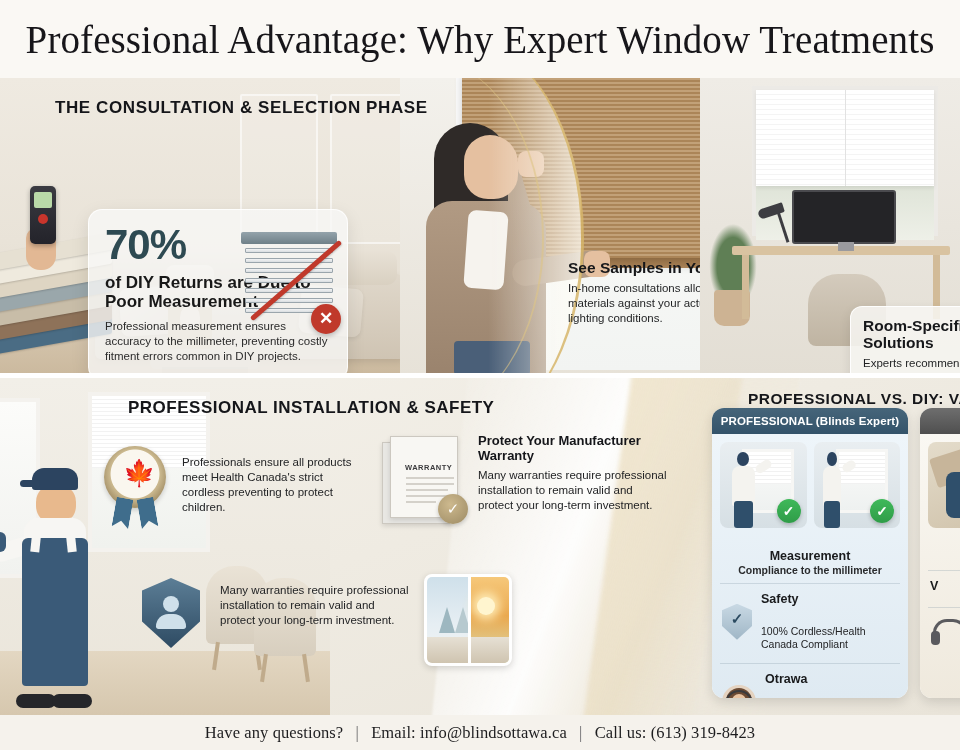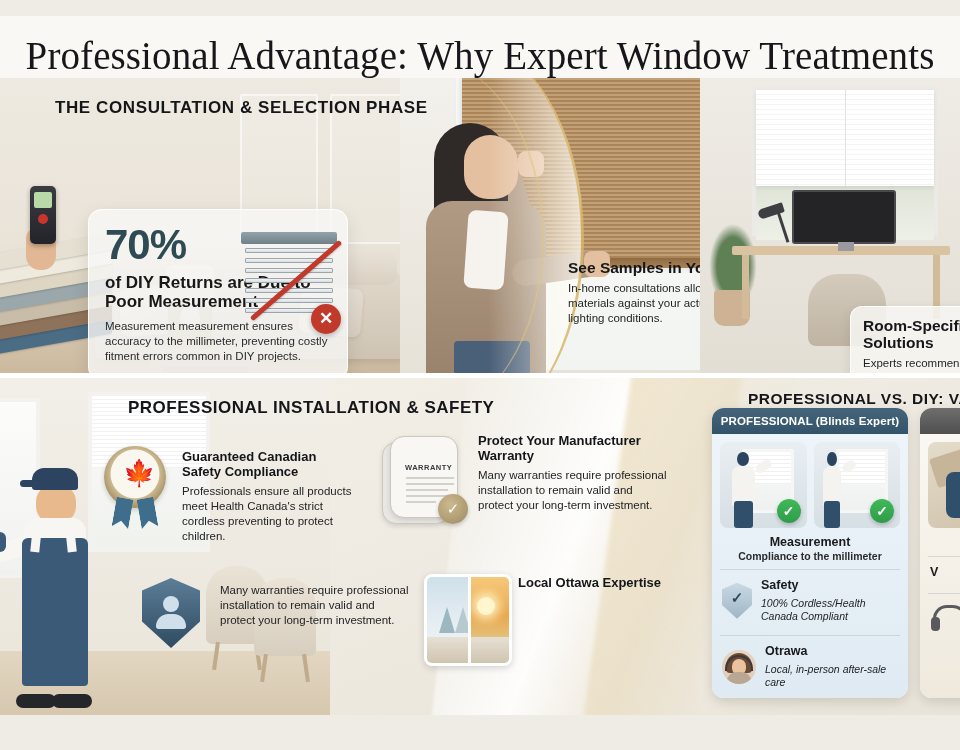--- a/index.html
+++ b/index.html
@@ -5,21 +5,21 @@
   * { box-sizing: border-box; margin: 0; padding: 0; }
   html, body {
     width: 960px; height: 750px;
     font-family: "Liberation Sans", sans-serif;
     background: #f2efe9; overflow: hidden;
   }
   #poster { position: relative; width: 960px; height: 750px; overflow: hidden; background: #efece5; }
 
   
   .titlebar {
-    position: absolute; left: 0; top: 16px; width: 960px; height: 78px;
+    position: absolute; left: 0; top: 0; width: 960px; height: 78px;
     background: #faf8f4; overflow: hidden;
   }
   .titlebar .title {
     position: absolute; left: 50%; top: 50%;
     transform: translate(-50%, -50%);
     white-space: nowrap;
     font-family: "Liberation Serif", serif;
     font-size: 39px; font-weight: 400; color: #17161a;
     letter-spacing: .1px;
   }
@@ -349,21 +349,21 @@
     color:#b03a2e; font-size: 26px; line-height: 28px; text-align:center;
   }
   .rib { position:absolute; top: 52px; width: 17px; height: 30px; background:#3f6d8c; }
   .rib.l { left: 10px; transform: rotate(10deg); clip-path: polygon(0 0,100% 0,100% 100%,50% 76%,0 100%); }
   .rib.r { left: 35px; transform: rotate(-10deg); clip-path: polygon(0 0,100% 0,100% 100%,50% 76%,0 100%); }
 
   
   .cert { position:absolute; width: 84px; height: 88px; }
   .cert .pg {
     position:absolute; width: 68px; height: 82px; background:#f8f7f3;
-    border:1px solid #ccc8c0; box-shadow: 0 2px 5px rgba(0,0,0,.13); border-radius:14px;
+    border:1px solid #ccc8c0; box-shadow: 0 2px 5px rgba(0,0,0,.13); border-radius:0;
   }
   .cert .pg.b { left: 0; top: 6px; background:#e8e7e3; }
   .cert .pg.f { left: 8px; top: 0; }
   .cert .lbl { position:absolute; left: 14px; top: 26px; font-size: 7.5px; font-weight:700;
     letter-spacing: .5px; color:#3a3a3c; }
   .cert .ln { position:absolute; left: 15px; height: 2px; background:#d4d1ca; }
   .cert .seal {
     position:absolute; right: -2px; bottom: 0px; width: 30px; height: 30px; border-radius: 50%;
     background: radial-gradient(circle at 40% 35%, #cdb98e, #9c8a63);
     color:#fff; font-size: 15px; line-height: 30px; text-align:center;
@@ -449,30 +449,30 @@
   .cw-head{position:absolute;left:30%;top:4%;width:30%;height:18%;background:#2c4460;border-radius:50%;}
   .cw-body{position:absolute;left:18%;top:22%;width:56%;height:50%;background:#f4f3ef;border-radius:8px 8px 2px 2px;}
   .cw-legs{position:absolute;left:22%;bottom:0;width:48%;height:34%;background:#2f4f6b;border-radius:3px;}
   .cw-arm{position:absolute;right:-18%;top:16%;width:42%;height:11%;background:#f4f3ef;border-radius:6px;transform:rotate(-34deg);}
   .check {
     position:absolute; right: 6px; bottom: 5px; width: 24px; height: 24px; border-radius: 50%;
     background: linear-gradient(180deg,#3fb95a,#2f9c48); color:#fff;
     font-size: 14px; line-height: 24px; text-align:center; font-weight: 700;
     box-shadow: 0 2px 4px rgba(0,0,0,.22);
   }
-  .cmp-caption { text-align:center; margin-top: 7px; }
+  .cmp-caption { text-align:center; margin-top: 21px; }
   .cmp-cap-t { font-size: 12.5px; font-weight: 700; color:#1a1b1d; }
   .cmp-cap-s { font-size: 10.5px; font-weight: 700; color:#2a2b2d; margin-top: 1px; }
   .cmp-row {
     display:flex; align-items:center; gap: 9px; padding: 9px 2px 6px;
     border-top: 1px solid rgba(130,150,165,.28);
     margin-top: 7px;
   }
   .cmp-row-t { font-size: 12.5px; font-weight: 700; color:#191a1c; line-height:1.1; }
-  .cmp-row-s { font-size: 10.5px; color:#232426; line-height: 1.22; margin-top: 4px; font-style: italic; }
+  .cmp-row-s { font-size: 10.5px; color:#232426; line-height: 1.22; margin-top: 18px; }
   .ic-shield {
     flex: 0 0 auto; width: 30px; height: 36px;
     background: linear-gradient(180deg,#c9d9e4,#9fb6c6);
     clip-path: polygon(50% 0,100% 18%,100% 62%,50% 100%,0 62%,0 18%);
     position:relative;
   }
   .ic-shield:after {
     content:"✓"; position:absolute; left:0; top: 6px; width: 100%;
     text-align:center; color:#2b4a60; font-size: 15px; font-weight: 700;
   }
@@ -578,21 +578,21 @@
       <div class="desk-lamp"></div>
       <div class="monitor"></div>
       <div class="deskchair"></div>
     </div>
 
     <div class="sec-head" style="left:55px;top:20px;font-size:17px;">THE CONSULTATION &amp; SELECTION PHASE</div>
 
     <div class="stat-card">
       <div class="stat-pct">70%</div>
       <div class="stat-head">of DIY Returns are Due to Poor Measurement</div>
-      <div class="stat-body">Measurement measurement ensures accuracy to the millimeter, preventing costly fitment errors common in DIY projects.</div>
+      <div class="stat-body">Professional measurement ensures accuracy to the millimeter, preventing costly fitment errors common in DIY projects.</div>
       <div class="blind-bad">
         <div class="head"></div>
         <div class="slat" style="top:16px;"></div>
         <div class="slat" style="top:26px;"></div>
         <div class="slat" style="top:36px;"></div>
         <div class="slat" style="top:46px;"></div>
         <div class="slat" style="top:56px;"></div>
         <div class="slat" style="top:66px;"></div>
         <div class="slat" style="top:76px;"></div>
         <div class="strike"></div>
@@ -635,21 +635,20 @@
 
     <div class="bot-head" style="left:128px;top:20px;font-size:17px;">PROFESSIONAL INSTALLATION &amp; SAFETY</div>
 
     <div class="medal" style="left:104px;top:68px;">
       <div class="disc"></div>
       <div class="leaf">🍁</div>
       <div class="rib l"></div>
       <div class="rib r"></div>
     </div>
     <div class="feature" style="left:182px;top:72px;width:176px;">
-      <div class="f-title">Guaranteed Canadian Safety Compliance</div>
       <div class="f-body">Professionals ensure all products meet Health Canada's strict cordless preventing to protect children.</div>
     </div>
 
     <div class="cert" style="left:382px;top:58px;">
       <div class="pg b"></div>
       <div class="pg f">
         <div class="lbl">WARRANTY</div>
         <div class="ln" style="top:40px;width:48px;"></div>
         <div class="ln" style="top:46px;width:48px;"></div>
         <div class="ln" style="top:52px;width:42px;"></div>
@@ -674,21 +673,20 @@
     <div class="season" style="left:424px;top:196px;">
       <div class="cold"></div>
       <div class="warm"></div>
       <div class="sun"></div>
       <div class="tree" style="left:12px;"></div>
       <div class="tree" style="left:28px;border-bottom-color:#b6c9cf;"></div>
       <div class="sill"></div>
       <div class="mull"></div>
     </div>
     <div class="feature" style="left:518px;top:198px;width:170px;">
-      <div class="f-title">Local Ottawa Expertise</div>
     </div>
   </div>
 
   <div class="compare">
     <div class="bot-head" style="left:48px;top:12px;font-size:15.5px;">PROFESSIONAL VS. DIY: VALUE</div>
 
     <div class="cmp-col pro">
       <div class="cmp-hdr pro">PROFESSIONAL (Blinds Expert)</div>
       <div class="cmp-body pro">
         <div style="display:flex;gap:7px;">
@@ -761,14 +759,23 @@
             <div class="cmp-row-t">V</div>
           </div>
         </div>
         <div class="cmp-row">
           <div class="ic-head"></div>
         </div>
       </div>
     </div>
   </div>
 
+  <div class="footer">
+    <div class="txt">
+      <span>Have any questions?</span>
+      <span class="sep">|</span>
+      <span>Email: info@blindsottawa.ca</span>
+      <span class="sep">|</span>
+      <span>Call us: (613) 319-8423</span>
+    </div>
+  </div>
 
 </div>
 
 </body></html>

